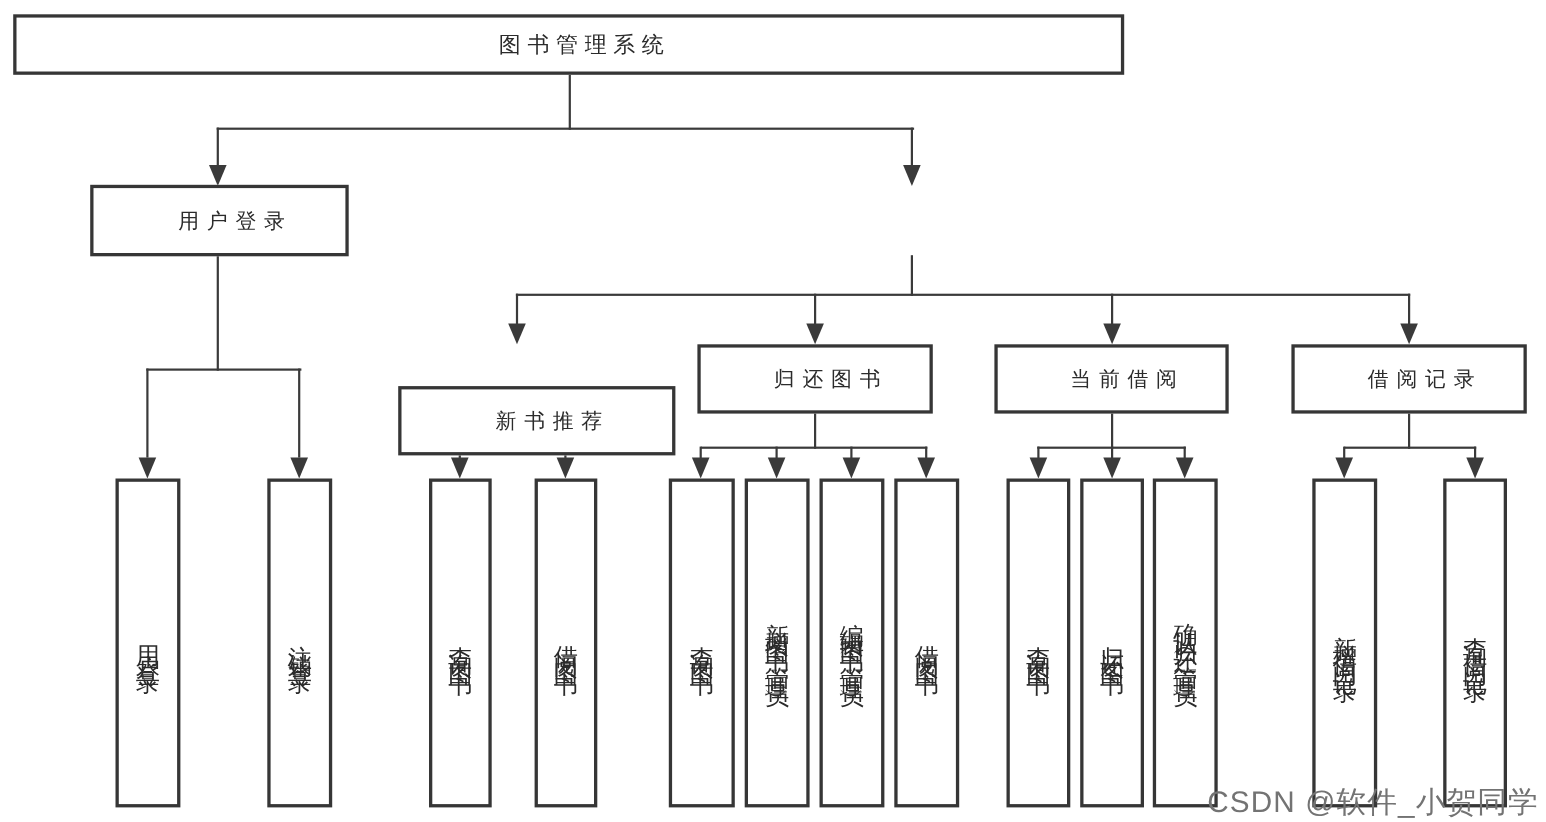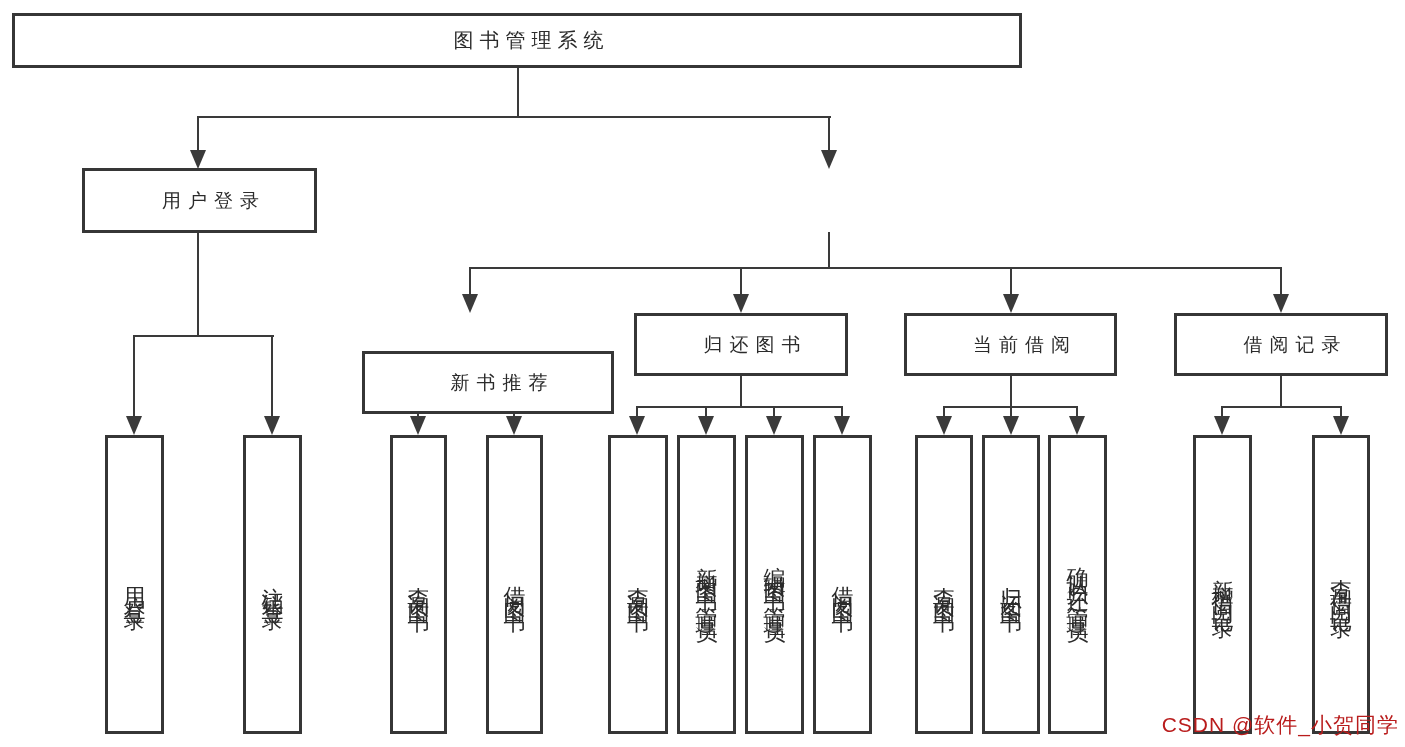--- a/index.html
+++ b/index.html
@@ -19,22 +19,22 @@
     font-size:22px;letter-spacing:8px;line-height:1;
   }
   .hl{position:absolute;height:2px;background:#3a3a3a;z-index:1;}
   .vl{position:absolute;width:2px;background:#3a3a3a;z-index:1;}
   .ah{
     position:absolute;width:0;height:0;z-index:1;
     border-left:8px solid transparent;border-right:8px solid transparent;
     border-top:19px solid #3a3a3a;
   }
   .wm{
-    position:absolute;top:711px;right:6px;font-size:21px;letter-spacing:1px;
-    color:#b91c1c;z-index:5;white-space:nowrap;
+    position:absolute;top:711px;right:6px;font-size:27px;letter-spacing:1px;
+    color:#737373;z-index:5;white-space:nowrap;
   }
 </style>
 </head>
 <body>
 
 <div class="canvas">
 
   <div class="box hbox rootbox" style="left:12px;top:13px;width:1010px;height:55px;">图书管理系统</div>
 
   <div class="box hbox" style="left:82px;top:168px;width:235px;height:65px;">用户登录</div>

